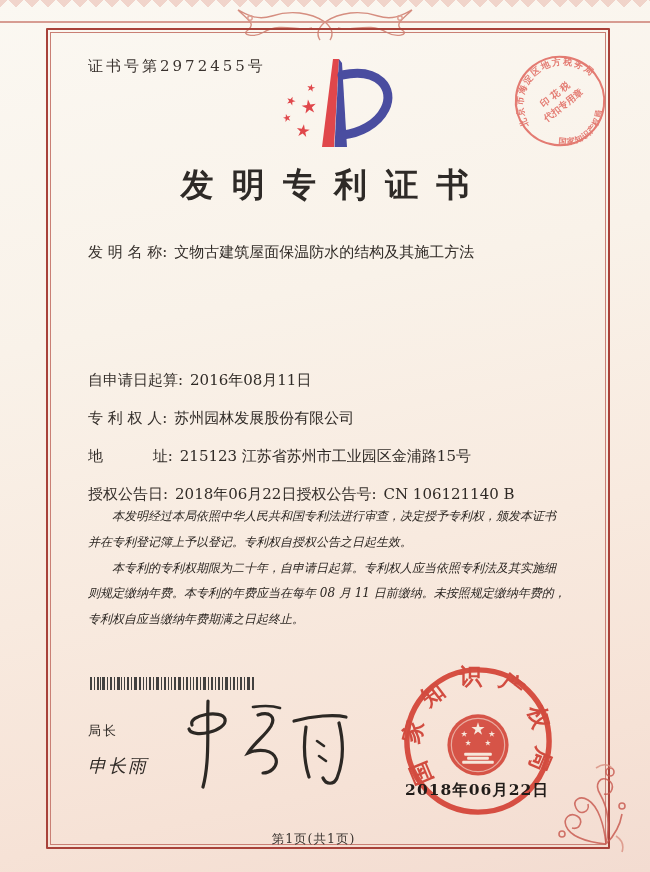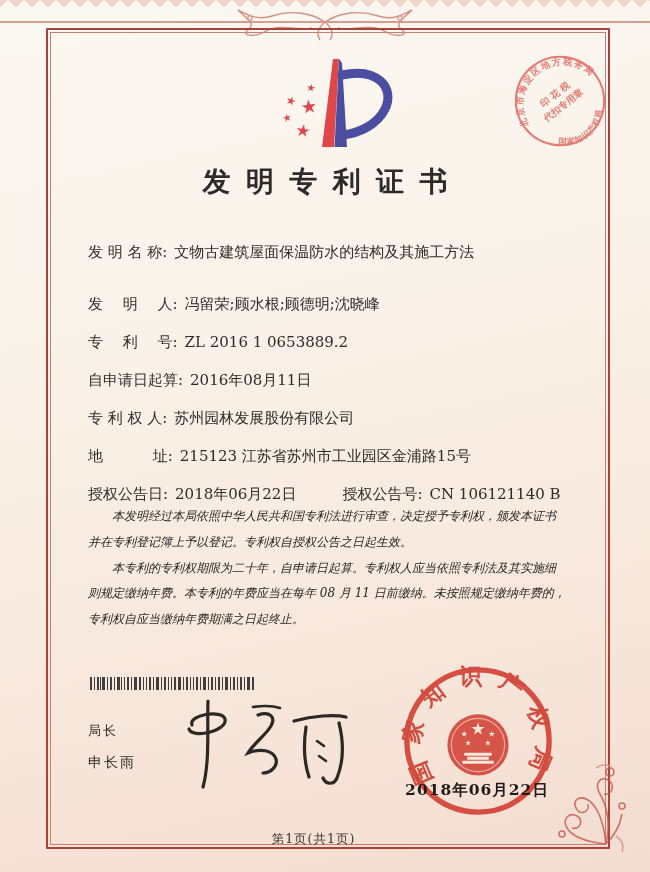--- a/index.html
+++ b/index.html
@@ -10,31 +10,31 @@
     background-image:linear-gradient(135deg,#e3a294 25%,transparent 25%),linear-gradient(225deg,#e3a294 25%,transparent 25%);
     background-size:16px 13px;background-repeat:repeat-x;}
   .top-ornament{position:absolute;top:8px;left:0;width:650px;height:46px;}
   .frame{position:absolute;left:46px;top:28px;width:560px;height:817px;
     border:2px solid #a8423a;border-radius:1px;}
   .frame-inner{position:absolute;inset:2px;border:1px solid #c97f74;}
   .cert-no{position:absolute;left:88px;top:57px;font-size:15px;letter-spacing:3px;color:#3a332f;}
   .logo{position:absolute;left:283px;top:55px;width:120px;height:102px;}
   .tax-stamp{position:absolute;left:492px;top:33px;width:136px;height:136px;opacity:.82;}
   .title{position:absolute;left:0;top:163px;width:650px;text-align:center;
-    font-size:28px;font-weight:bold;color:#2e2a27;letter-spacing:.55em;text-indent:.55em;}
+    font-size:33px;font-weight:bold;color:#2e2a27;letter-spacing:.55em;text-indent:.55em;}
   .field-row{position:absolute;left:88px;width:480px;font-size:15px;color:#2f2a26;white-space:nowrap;}
   .field-label{font-weight:500;color:#352f2b;}
   .field-value{margin-left:7px;}
-  .field-label2{margin-left:46px;}
+  .field-label2{}
   .paragraphs{position:absolute;left:88px;top:504px;width:478px;font-size:12px;line-height:25.8px;
     color:#2b2622;font-style:italic;}
   .paragraphs p{margin:0;text-indent:2em;}
   .barcode{position:absolute;left:90px;top:677px;width:164px;height:13px;opacity:.88;}
   .officer-role{position:absolute;left:88px;top:722px;font-size:13px;color:#2f2a26;letter-spacing:2px;}
-  .officer-name{position:absolute;left:88px;top:754px;font-size:14px;color:#2f2a26;letter-spacing:2px;}
+  .officer-name{position:absolute;left:88px;top:754px;font-size:18px;color:#2f2a26;letter-spacing:2px;font-style:italic;}
   .signature{position:absolute;left:178px;top:693px;width:180px;height:100px;}
   .seal{position:absolute;left:399px;top:662px;width:158px;height:158px;}
   .seal-date{position:absolute;left:401px;top:780px;width:152px;text-align:center;
     font-size:15.5px;font-weight:bold;color:#201c19;letter-spacing:1px;}
   .footer{position:absolute;left:0;top:831px;width:627px;text-align:center;font-size:12.5px;
     color:#3a332f;letter-spacing:1px;}
   .corner-ornament{position:absolute;left:536px;top:756px;width:92px;height:100px;}
 </style>
 </head>
 <body>
@@ -51,20 +51,21 @@
       <path d="M325,14 C318,20 316,26 320,32 M325,14 C332,20 334,26 330,32" stroke="#cf7c6d"></path>
       <circle cx="250" cy="10" r="2.2" stroke="#d98f80"></circle>
       <circle cx="400" cy="10" r="2.2" stroke="#d98f80"></circle>
     </g>
   </svg>
 
   <div class="frame">
     <div class="frame-inner"></div>
   </div>
 
+  <div class="cert-no">证书号第2972455号</div>
 
   <svg class="logo" viewBox="0 0 120 102">
     <defs>
       <path id="star5" d="M0,-1 L0.225,-0.309 0.951,-0.309 0.363,0.118 0.588,0.809 0,0.382 -0.588,0.809 -0.363,0.118 -0.951,-0.309 -0.225,-0.309 Z"></path>
     </defs>
     <g fill="#e0474b">
       <use href="#star5" transform="translate(28,33) scale(4.2) rotate(12)"></use>
       <use href="#star5" transform="translate(26,52) scale(7.5) rotate(-8)"></use>
       <use href="#star5" transform="translate(8,46) scale(4.6) rotate(20)"></use>
       <use href="#star5" transform="translate(4,63) scale(4.2) rotate(-15)"></use>
@@ -88,26 +89,20 @@
       </text>
       <text x="80" y="74" text-anchor="middle" font-size="11" font-weight="bold">印 花 税</text>
       <text x="80" y="90" text-anchor="middle" font-size="11" font-weight="bold">代扣专用章</text>
     </g>
   </svg>
 
   <div class="title">发明专利证书</div>
 
   <div class="field-row" style="top:243px">
     <span class="field-label">发 明 名 称:</span><span class="field-value">文物古建筑屋面保温防水的结构及其施工方法</span>
-  </div>
-  <div class="field-row" style="top:295px">
-    <span class="field-label">发　 明 　人:</span><span class="field-value">冯留荣;顾水根;顾德明;沈晓峰</span>
-  </div>
-  <div class="field-row" style="top:333px">
-    <span class="field-label">专　 利 　号:</span><span class="field-value">ZL 2016 1 0653889.2</span>
   </div>
   <div class="field-row" style="top:371px">
     <span class="field-label">自申请日起算:</span><span class="field-value">2016年08月11日</span>
   </div>
   <div class="field-row" style="top:409px">
     <span class="field-label">专 利 权 人:</span><span class="field-value">苏州园林发展股份有限公司</span>
   </div>
   <div class="field-row" style="top:447px">
     <span class="field-label">地　 　　址:</span><span class="field-value">215123 江苏省苏州市工业园区金浦路15号</span>
   </div>

